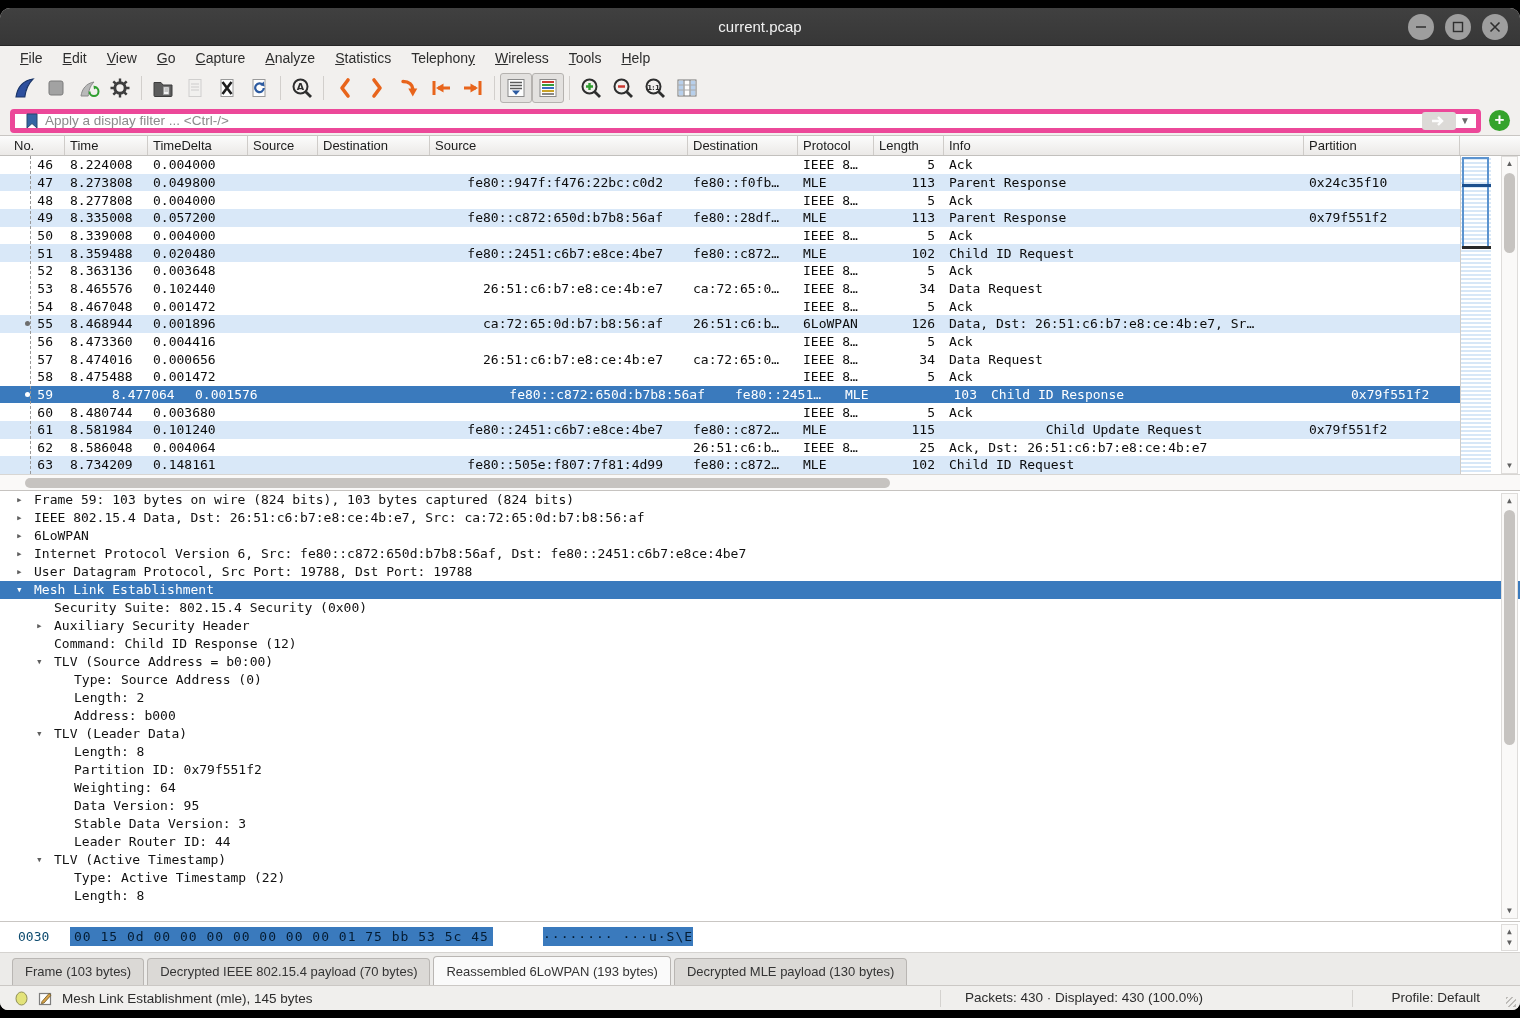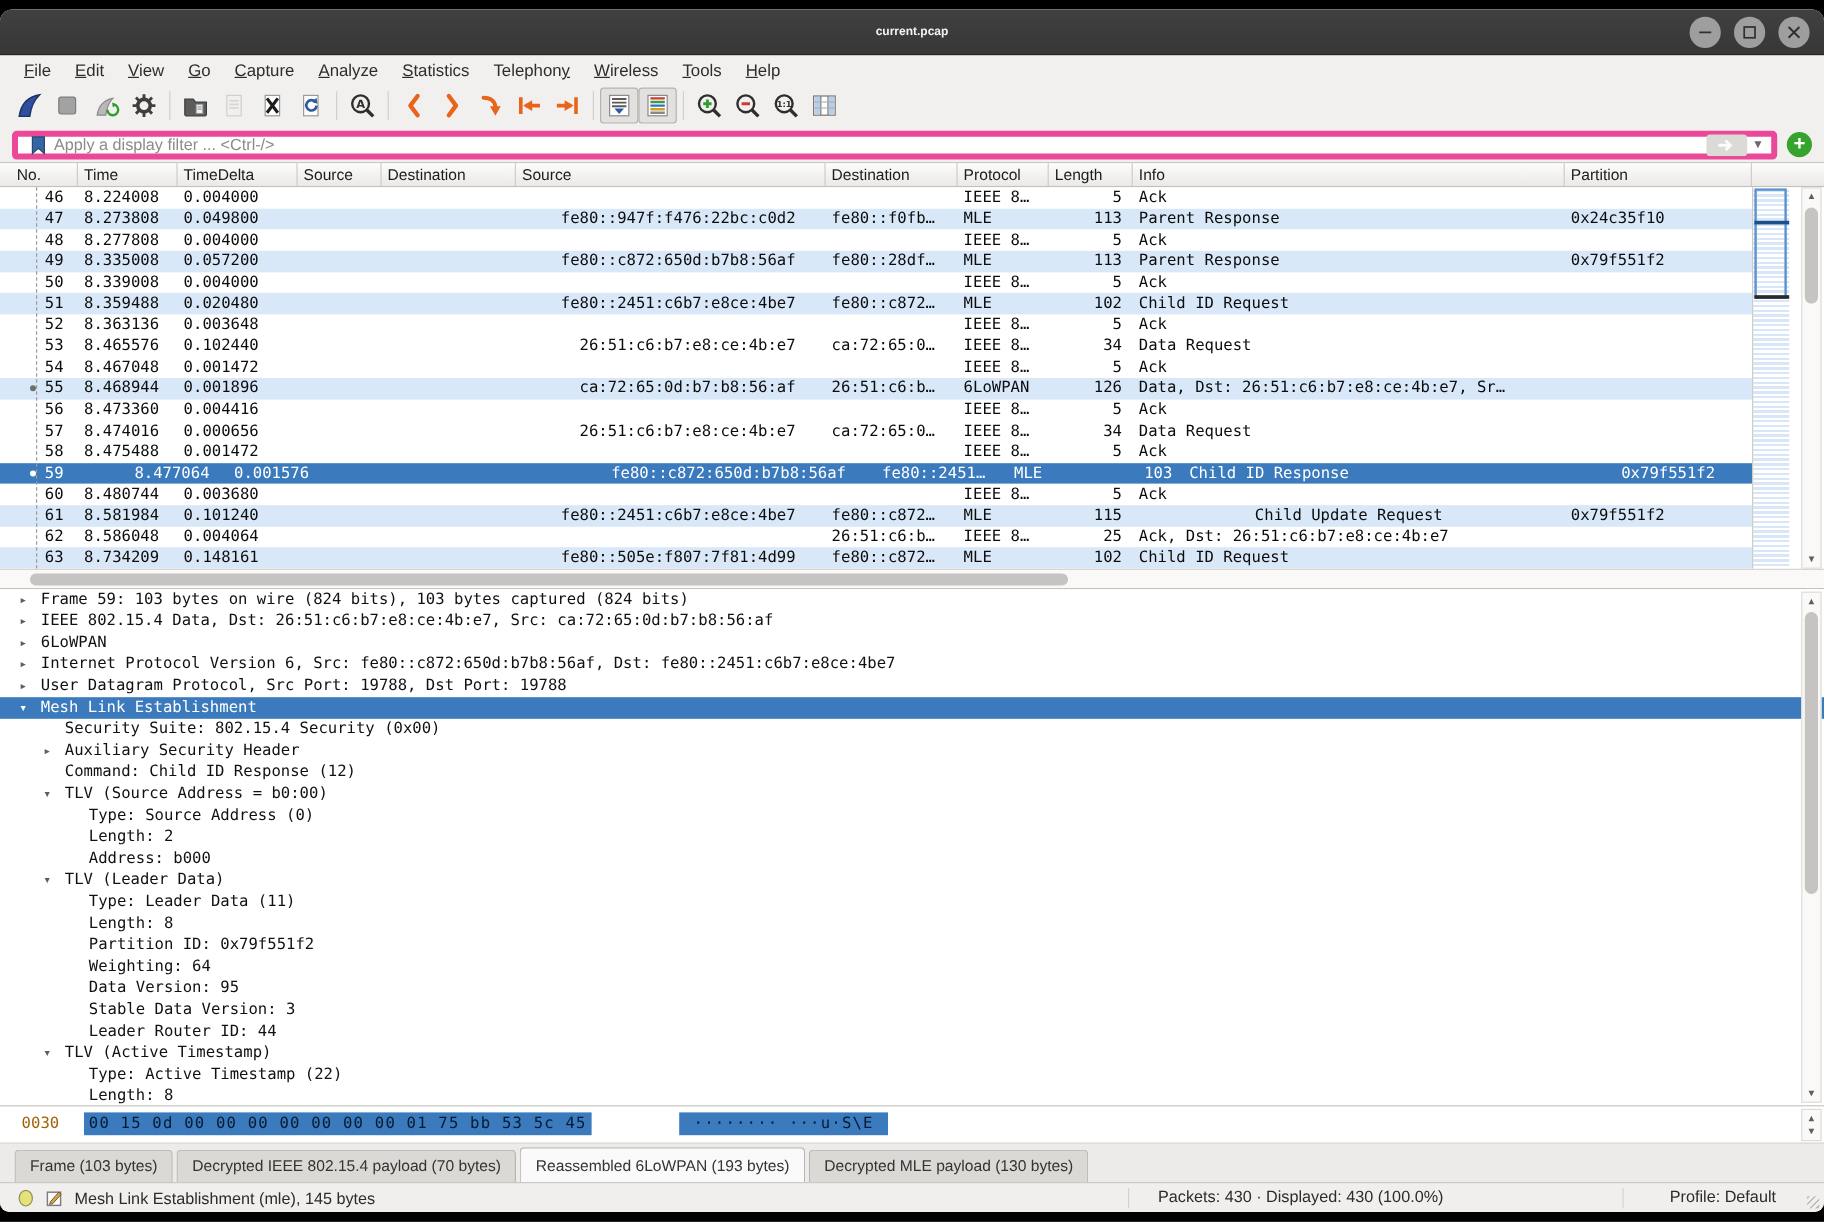--- a/index.html
+++ b/index.html
@@ -6,21 +6,21 @@
   html,body { width:1520px; height:1018px; background:#000; overflow:hidden;
               font-family:"Liberation Sans", sans-serif; }
   .window { position:absolute; top:8px; left:0; width:1520px; height:1002px;
             border-radius:10px 10px 8px 8px; overflow:hidden; background:#f2f0ee;
             display:flex; flex-direction:column; }
 
   
   .titlebar { height:38px; background:linear-gradient(#404040,#373737); position:relative;
               display:flex; align-items:center; justify-content:center; flex:none;
               border-bottom:1px solid #262626; }
-  .title-text { color:#f2f2f2; font-weight:bold; font-size:10px; }
+  .title-text { color:#f2f2f2; font-weight:normal; font-size:15px; }
   .win-btns { position:absolute; right:12px; top:6px; display:flex; gap:11px; }
   .win-btn { width:26px; height:26px; border-radius:50%; background:#9e9e9e;
              display:flex; align-items:center; justify-content:center; }
   .win-btn svg { width:12px; height:12px; }
 
   
   .menubar { height:24px; background:#f2f0ee; display:flex; align-items:center;
              padding-left:10px; flex:none; }
   .menu-item { font-size:14px; color:#2d2d2d; padding:2px 10px; }
   .menu-item u { text-decoration:underline; }
@@ -86,23 +86,23 @@
             font-family:"DejaVu Sans Mono", monospace; font-size:13px; color:#111; }
   .dline { height:18px; line-height:18px; white-space:nowrap; position:relative; }
   .dline .arr { position:absolute; top:0; font-size:11px; color:#5e5e5e; }
   .dline.sel { background:#3a7abd; color:#fff; }
   .dline.sel .arr { color:#fff; }
   .dtext { position:absolute; top:0; }
 
   
   .hexpane { height:31px; flex:none; background:#fff; border-top:1px solid #c9c6c3;
              position:relative; font-family:"DejaVu Sans Mono", monospace; font-size:13px; }
-  .hx-off { position:absolute; left:18px; top:7px; color:#a16207;text-align:center; }
+  .hx-off { position:absolute; left:18px; top:7px; color:#0c4a6e;text-align:center; }
   .hx-hex { position:absolute; left:70px; top:5px; letter-spacing:1px; padding:2px 4px; }
-  .hx-ascii { position:absolute; left:566px; top:5px; letter-spacing:1px; padding:2px 12px; }
+  .hx-ascii { position:absolute; left:543px; top:5px; letter-spacing:1px; padding:2px 0; }
   .hx-sel { background:#3a7abd; color:#041c33; }
 
   
   .tabbar { height:33px; flex:none; background:#ecebe9; display:flex; align-items:flex-end;
             padding:0 0 0 12px; border-top:1px solid #d5d3d0; }
   .btab { font-size:13px; color:#343434; background:#dbd9d6; border:1px solid #b9b6b3;
           border-bottom:none; border-radius:4px 4px 0 0; padding:5px 12px 6px 12px; margin-right:3px;
           white-space:nowrap; }
   .btab.active { background:#fafafa; padding-top:7px; font-weight:normal; }
 
@@ -654,23 +654,20 @@
         <span class="dtext" style="left:74px">Length: 2</span>
       </div>
       <div class="dline">
         <span class="dtext" style="left:74px">Address: b000</span>
       </div>
       <div class="dline">
         <span class="arr" style="left:36px">▾</span>
         <span class="dtext" style="left:54px">TLV (Leader Data)</span>
       </div>
       <div class="dline">
-        <span class="dtext" style="left:74px">Type: Leader Data (11)</span>
-      </div>
-      <div class="dline">
         <span class="dtext" style="left:74px">Length: 8</span>
       </div>
       <div class="dline">
         <span class="dtext" style="left:74px">Partition ID: 0x79f551f2</span>
       </div>
       <div class="dline">
         <span class="dtext" style="left:74px">Weighting: 64</span>
       </div>
       <div class="dline">
         <span class="dtext" style="left:74px">Data Version: 95</span>

